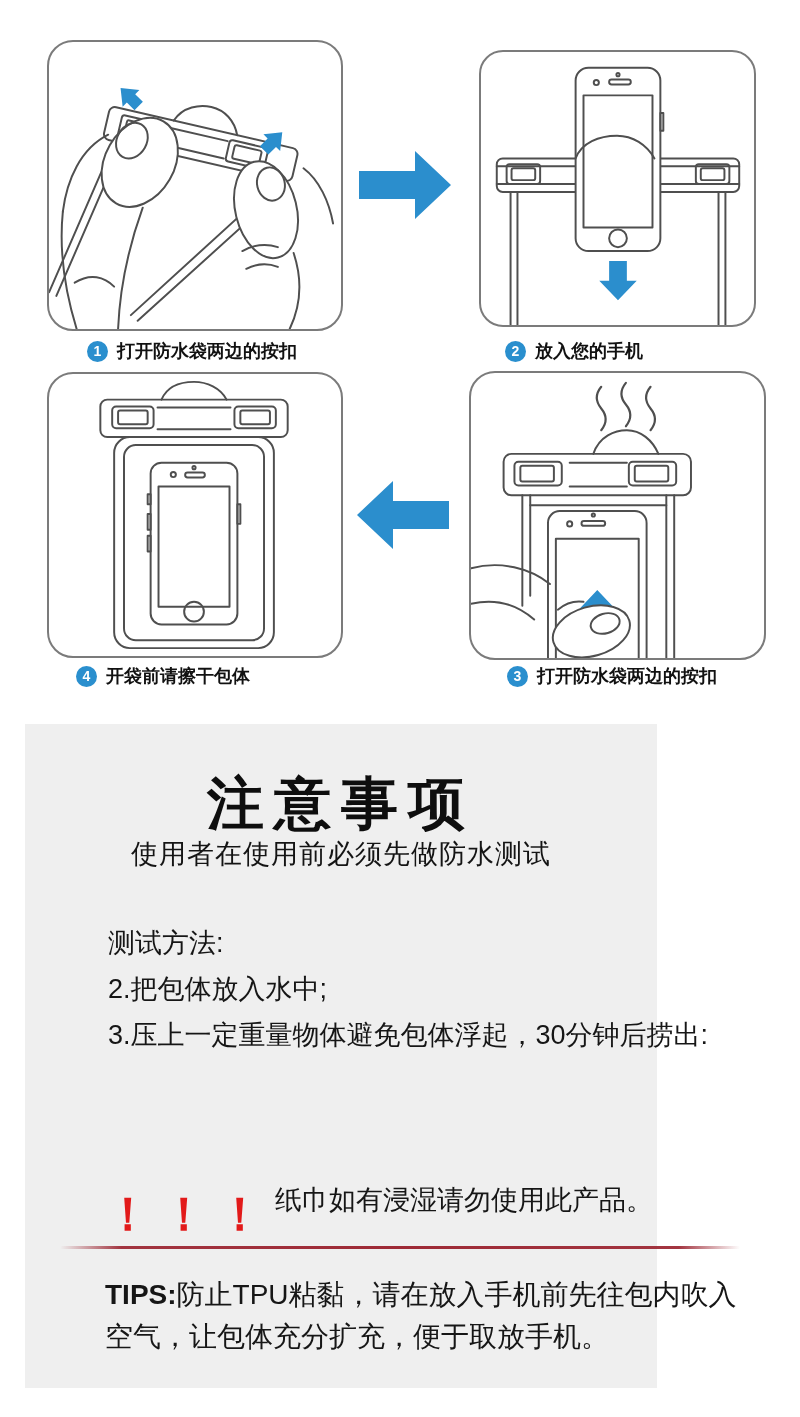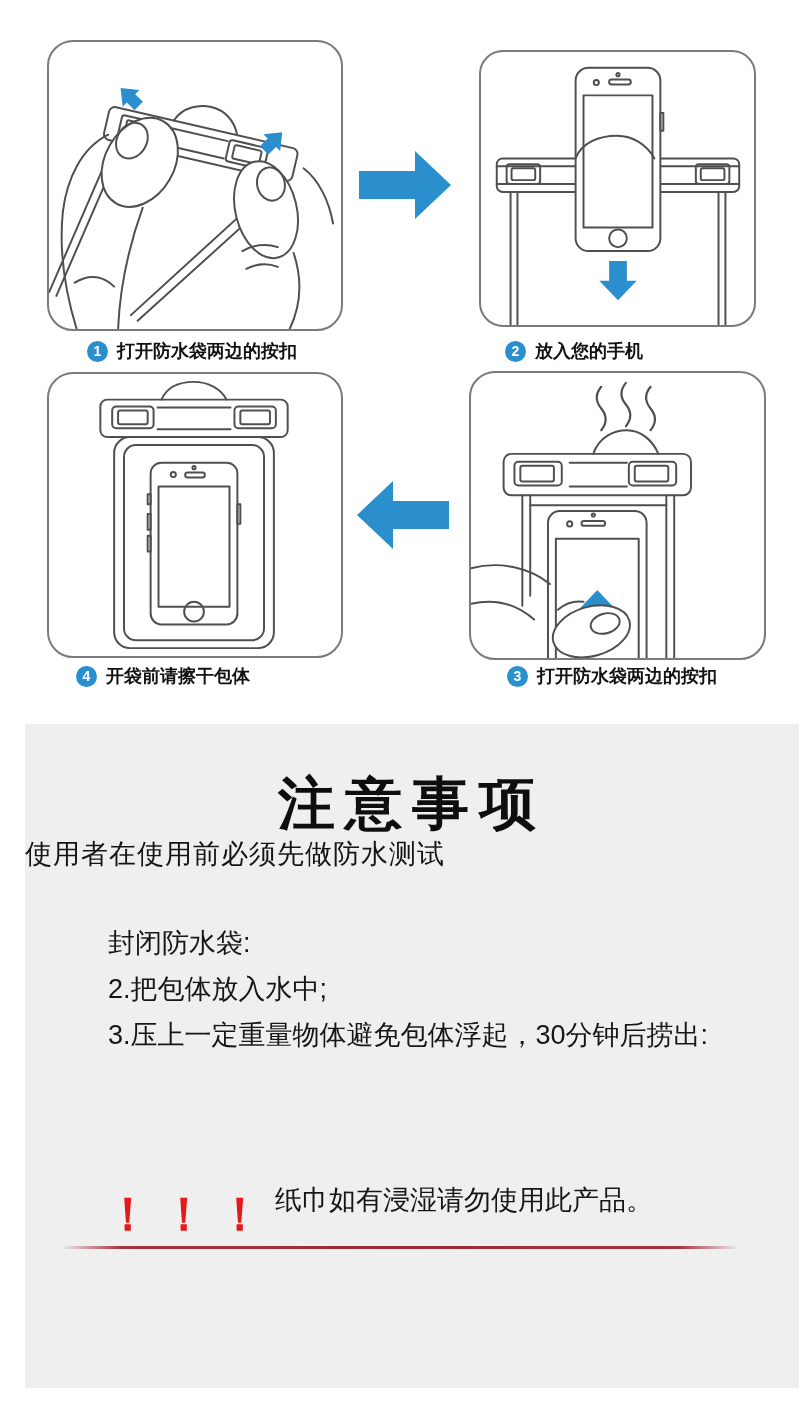--- a/index.html
+++ b/index.html
@@ -20,23 +20,23 @@
   #caption-1{left:87px;top:339px;}
   #caption-2{left:505px;top:339px;}
   #caption-4{left:76px;top:664px;}
   #caption-3{left:507px;top:664px;}
 
   .flow-arrow{position:absolute;width:92px;height:68px;}
   #arrow-right{left:359px;top:151px;}
   #arrow-left{left:357px;top:481px;}
 
   
-  .notice{position:absolute;left:25px;top:724px;width:774px;height:664px;background:#efefef;}
+  .notice{position:absolute;left:25px;top:724px;width:632px;height:664px;background:#efefef;}
   .notice-title{position:absolute;top:42px;left:0;width:100%;text-align:center;font-size:57px;font-weight:900;letter-spacing:10px;color:#0e0e0e;}
-  .notice-subtitle{position:absolute;top:112px;left:0;width:100%;text-align:left;font-size:27px;font-weight:500;color:#141414;letter-spacing:1px;}
+  .notice-subtitle{position:absolute;top:112px;left:0;width:100%;text-align:center;font-size:27px;font-weight:500;color:#141414;letter-spacing:1px;}
   .method{position:absolute;top:196px;left:83px;font-size:27px;line-height:46px;color:#161616;}
   .method div{white-space:nowrap;}
   .warning-row{position:absolute;top:458px;left:80px;display:flex;align-items:flex-end;}
   .warning-marks{font-size:46px;line-height:1;font-weight:bold;color:#e21a1a;letter-spacing:10px;}
   .warning-text{font-size:27px;color:#161616;margin:0 0 19px 2px;}
   .red-divider{position:absolute;top:522px;left:35px;width:680px;height:3px;border-radius:2px;
      background:linear-gradient(90deg,rgba(158,42,54,0) 0%,rgba(158,42,54,.95) 9%,rgba(158,42,54,1) 50%,rgba(158,42,54,.95) 91%,rgba(158,42,54,0) 100%);}
   .tips{position:absolute;top:550px;left:80px;width:648px;font-size:28px;line-height:42px;color:#161616;}
   .tips b{font-weight:bold;}
 </style>
@@ -208,27 +208,28 @@
   <div class="caption" id="caption-3">
     <span class="badge">3</span>
     <span>打开防水袋两边的按扣</span>
   </div>
 
   <section class="notice">
     <h1 class="notice-title" style="margin:0;">注意事项</h1>
     <div class="notice-subtitle">使用者在使用前必须先做防水测试</div>
 
     <div class="method">
-      <div>封闭防水袋:</div>
+      <div>测试方法:</div>
       <div>2.把包体放入水中;</div>
       <div>3.压上一定重量物体避免包体浮起，30分钟后捞出:</div>
     </div>
 
     <div class="warning-row">
       <span class="warning-marks">！！！</span>
       <span class="warning-text">纸巾如有浸湿请勿使用此产品。</span>
     </div>
 
     <div class="red-divider"></div>
 
+    <p class="tips" style="margin:0;"><b>TIPS:</b><span>防止TPU粘黏，请在放入手机前先往包内吹入空气，让包体充分扩充，便于取放手机。</span></p>
   </section>
 
 </div>
 
 </body></html>

